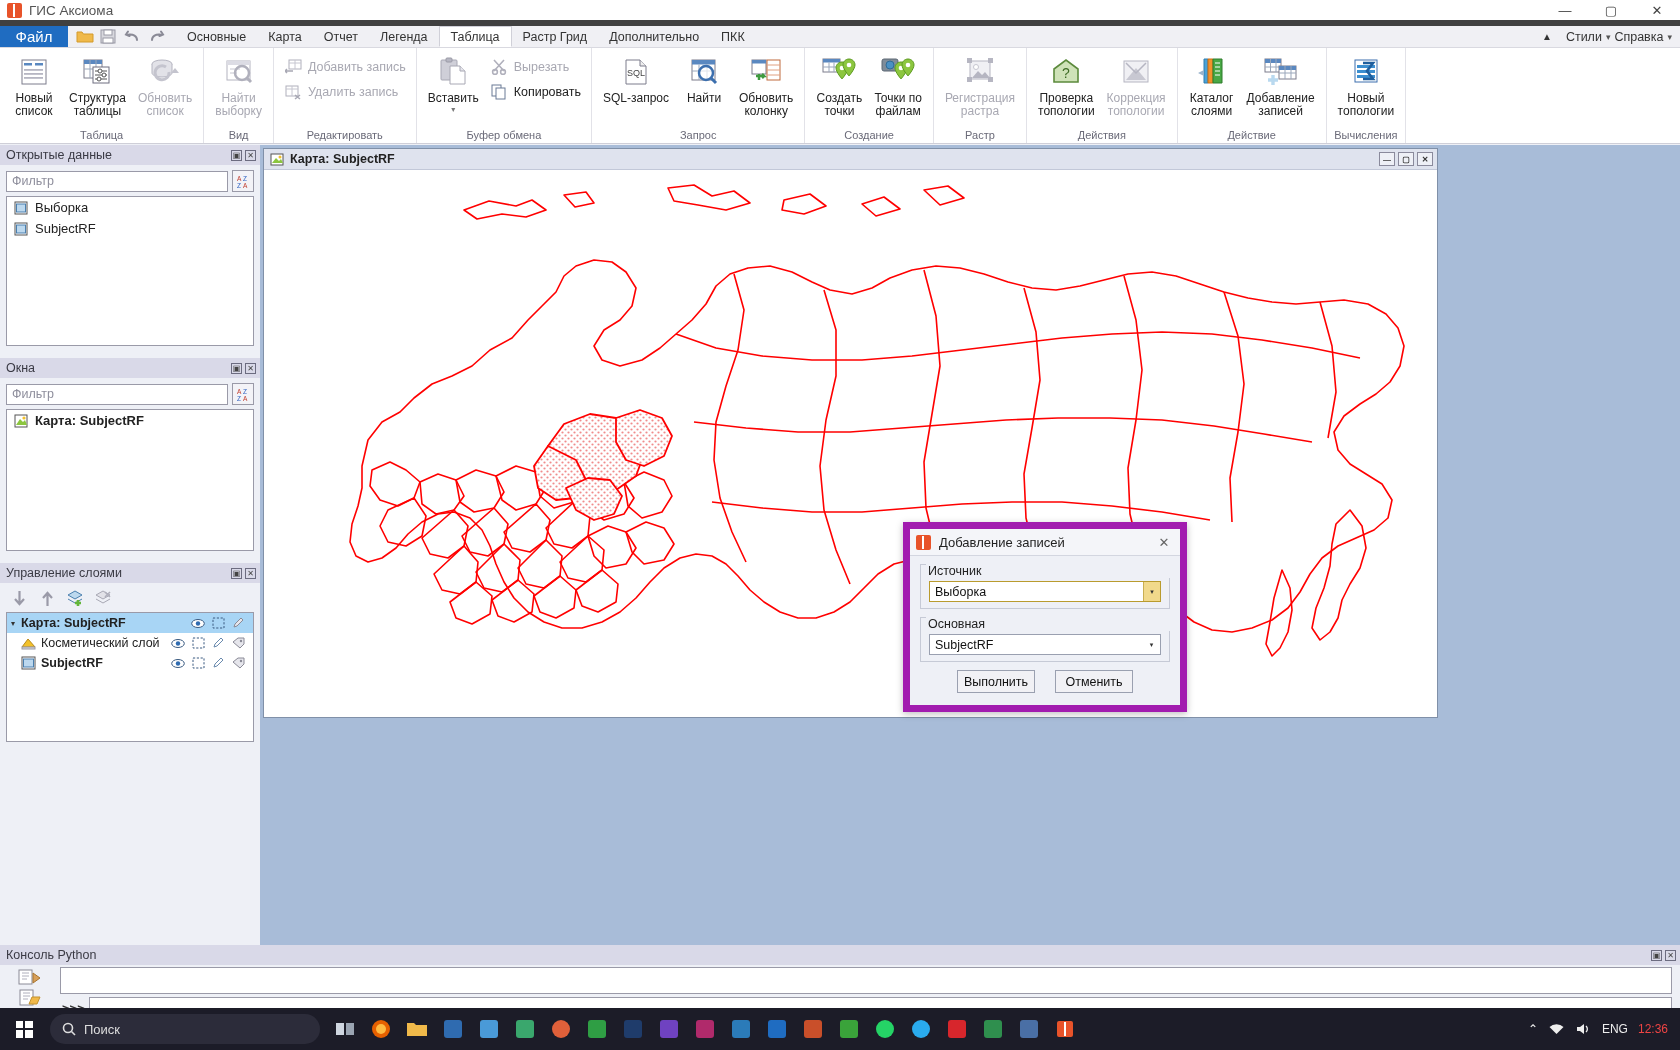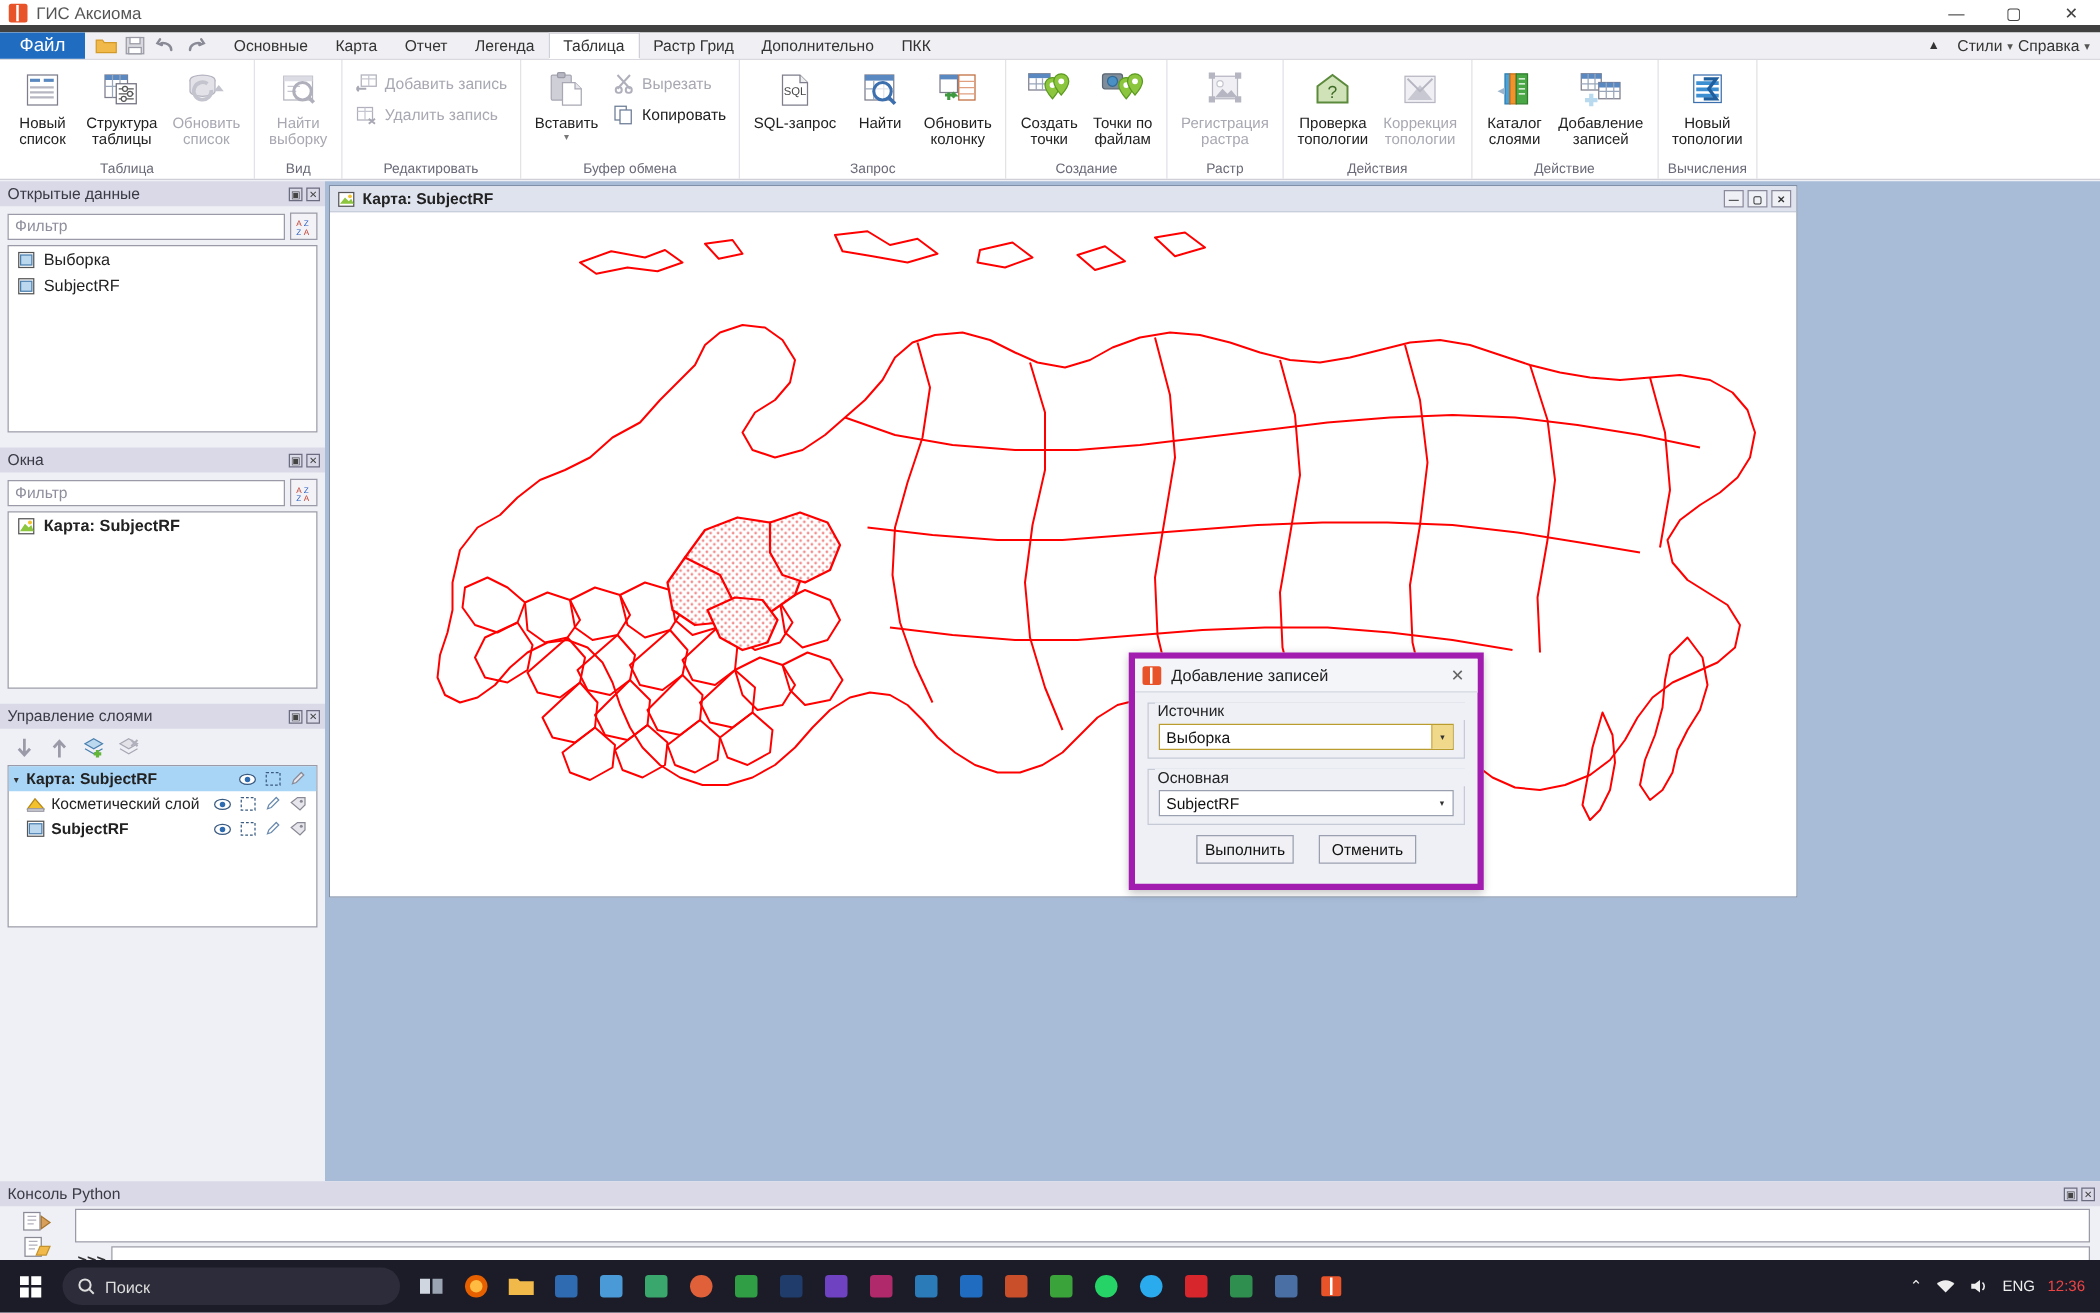--- a/index.html
+++ b/index.html
@@ -89,21 +89,21 @@
   .mapwin-title { height:21px; background:#dfe3ee; display:flex; align-items:center; padding:0 4px 0 6px;
      font-size:12.5px; font-weight:bold; color:#222; border-bottom:1px solid #c2c8d8; }
   .mapwin-title .mico { width:14px; height:13px; margin-right:6px; }
   .mapwin-btns { margin-left:auto; display:flex; gap:3px; }
   .mbtn { width:16px; height:14px; border:1px solid #8a8a9c; background:#eef0f6; font-size:8px;
      display:flex; align-items:center; justify-content:center; color:#333; }
   .mapcanvas { position:absolute; left:0; top:21px; right:0; bottom:0; background:#fff; overflow:hidden; }
 
   
   .dialog { position:absolute; left:643px; top:377px; width:284px; height:190px;
-     background:#eef0f6; border:5px solid #a21caf; box-shadow:0 2px 7px rgba(0,0,0,0.25); z-index:40; }
+     background:#eef0f6; border:7px solid #a21caf; box-shadow:0 2px 7px rgba(0,0,0,0.25); z-index:40; }
   .dlg-title { height:27px; background:#f4f5f9; display:flex; align-items:center; padding:0 6px;
      border-bottom:1px solid #d3d6e0; }
   .dlg-title .dico { width:15px; height:15px; margin-right:8px; position:relative; }
   .dlg-title .dico .bk { position:absolute; inset:0; background:#e8532a; border-radius:2px; }
   .dlg-title .dico .bk:after { content:""; position:absolute; left:6px; top:1px; width:2px; height:13px; background:#fff; }
   .dlg-title .dt { font-size:13px; color:#222; }
   .dlg-close { margin-left:auto; width:20px; height:20px; display:flex; align-items:center; justify-content:center;
      color:#666; font-size:13px; }
   .dlg-body { padding:8px 10px 0 10px; }
   .fgroup { border:1px solid #c6cad6; border-top:1px solid #c6cad6; padding:0 0 6px 0; margin-bottom:8px; position:relative; background:#eef0f6;}

